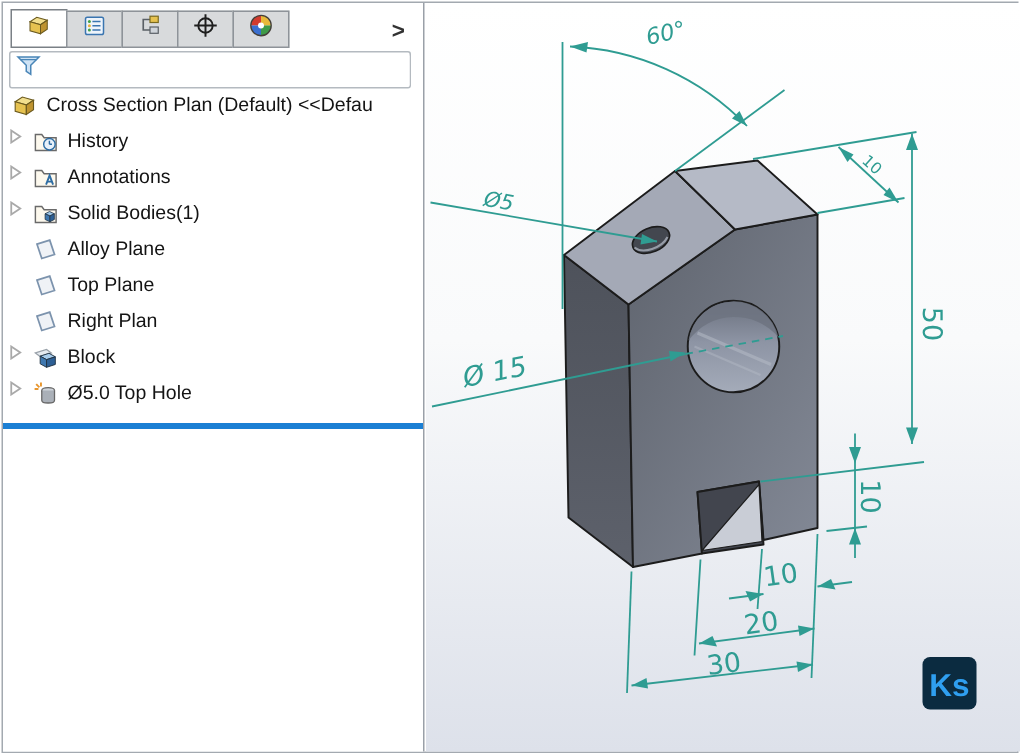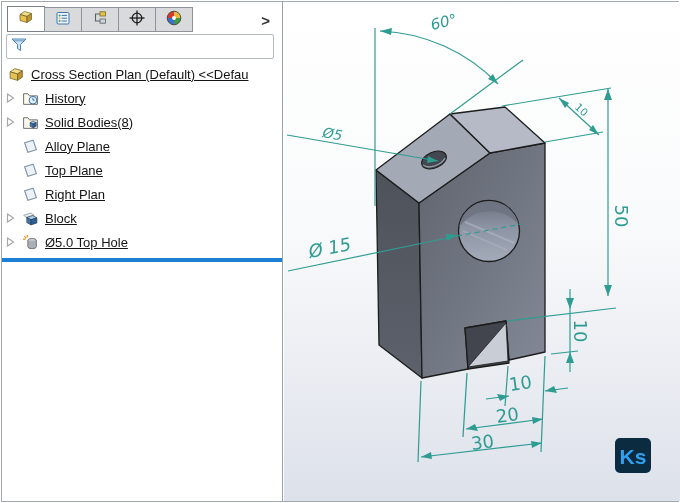--- a/index.html
+++ b/index.html
@@ -19,22 +19,22 @@
   .tab-overflow { margin-left:auto; margin-right:8px; font-size:15px; font-weight:700;
     color:#333; cursor:pointer; line-height:1; padding-bottom:4px; }
 
   .filter-row { height:28px; padding:2px 8px 0 4px; }
   .filter-box { height:25px; border:1px solid #b4bac0; border-radius:2px; background:#fff;
     display:flex; align-items:center; padding-left:3px; }
   .filter-box input { border:none; outline:none; flex:1; font-size:12px; height:20px;
     font-family:"Liberation Sans",sans-serif; }
 
   .tree { padding-top:2px; }
-  .tree-row { display:flex; align-items:center; height:24px; padding-left:4px;
-    white-space:nowrap; cursor:default; font-size:13px; color:#141414;text-decoration:underline; }
+  .tree-row { display:flex; align-items:flex-start; height:24px; padding-left:4px;
+    white-space:nowrap; cursor:default; font-size:13px; color:#141414; }
   .tree-row.root { padding-left:6px; }
   .twirl { width:16px; flex:0 0 16px; display:flex; align-items:center; }
   .tree-icon { width:17px; height:17px; flex:0 0 17px; margin-right:6px; }
   .rollback-bar { height:4px; background:#1b7fd4; margin-top:4px; }
 
   .splitter-handle { position:absolute; left:282px; top:378px; width:13px; height:65px;
     background:#f1f1f1; border:1px solid #a7adb3; border-left:none;
     border-radius:0 3px 3px 0; cursor:col-resize; }
   .splitter-dot { width:5px; height:5px; border-radius:50%; background:#c9ced4;
     border:1px solid #9aa0a6; margin:17px auto 0; }
@@ -149,36 +149,51 @@
             <path d="M1.5,3.5 h4 l1.5,2 h7.5 v8 h-13 z" fill="#fdf9ee" stroke="#6a6a6a" stroke-width="0.9"></path>
             <circle cx="10.3" cy="9.6" r="3.6" fill="#e8f1fa" stroke="#2e6da4" stroke-width="0.9"></circle>
             <line x1="10.3" y1="9.6" x2="10.3" y2="7.4" stroke="#2e6da4" stroke-width="0.9"></line>
             <line x1="10.3" y1="9.6" x2="11.9" y2="9.6" stroke="#2e6da4" stroke-width="0.9"></line>
           </svg>
         </span>
         <span>History</span>
       </div>
 
 
+      <div class="tree-row">
+        <span class="twirl">
+          <svg width="9" height="10" viewBox="0 0 9 10">
+              <polygon points="1.5,1 7.5,5 1.5,9" fill="none" stroke="#a9a9a9" stroke-width="1.2"></polygon>
+            </svg>
+        </span>
+        <span class="tree-icon">
+          <svg width="17" height="17" viewBox="0 0 16 16">
+            <path d="M1.5,3.5 h4 l1.5,2 h7.5 v8 h-13 z" fill="#fdf9ee" stroke="#6a6a6a" stroke-width="0.9"></path>
+            <polyline points="8.2,12.3 10.4,6.6 12.6,12.3" fill="none" stroke="#2e6da4" stroke-width="1.2"></polyline>
+            <line x1="9" y1="10.5" x2="11.8" y2="10.5" stroke="#2e6da4" stroke-width="1.1"></line>
+          </svg>
+        </span>
+        <span>Annotations</span>
+      </div>
 
       <div class="tree-row">
         <span class="twirl">
           <svg width="9" height="10" viewBox="0 0 9 10">
               <polygon points="1.5,1 7.5,5 1.5,9" fill="none" stroke="#a9a9a9" stroke-width="1.2"></polygon>
             </svg>
         </span>
         <span class="tree-icon">
           <svg width="17" height="17" viewBox="0 0 16 16">
             <path d="M1.5,3.5 h4 l1.5,2 h7.5 v8 h-13 z" fill="#fdf9ee" stroke="#6a6a6a" stroke-width="0.9"></path>
             <polygon points="7.6,8 10.4,6.6 13.4,8 10.6,9.4" fill="#9ec6e8" stroke="#234" stroke-width="0.5"></polygon>
             <polygon points="7.6,8 10.6,9.4 10.6,13 7.6,11.6" fill="#3f78b0" stroke="#234" stroke-width="0.5"></polygon>
             <polygon points="10.6,9.4 13.4,8 13.4,11.6 10.6,13" fill="#2d5f95" stroke="#234" stroke-width="0.5"></polygon>
           </svg>
         </span>
-        <span>Solid Bodies(8)</span>
+        <span>Solid Bodies(1)</span>
       </div>
 
 
       <div class="tree-row">
         <span class="twirl"></span>
         <span class="tree-icon">
           <svg width="17" height="17" viewBox="0 0 16 16">
             <polygon points="2.5,4.5 10.5,2 13.5,11 5.5,13.5" fill="rgba(190,205,220,0.25)" stroke="#7c93ad" stroke-width="1.1"></polygon>
           </svg>
         </span>

